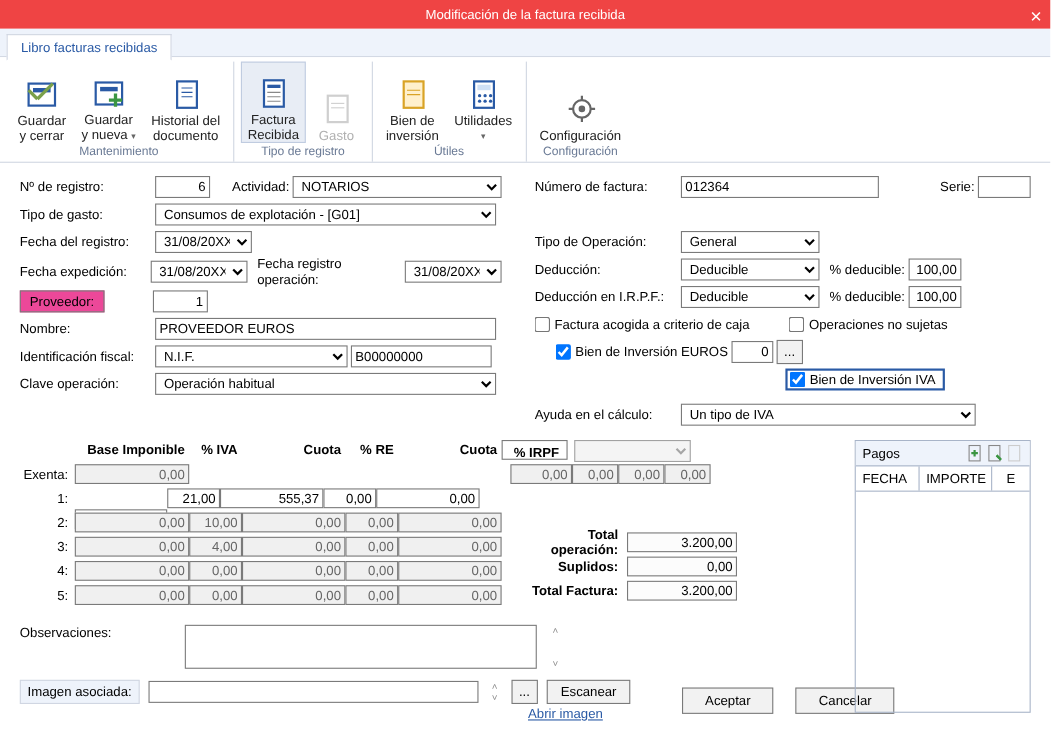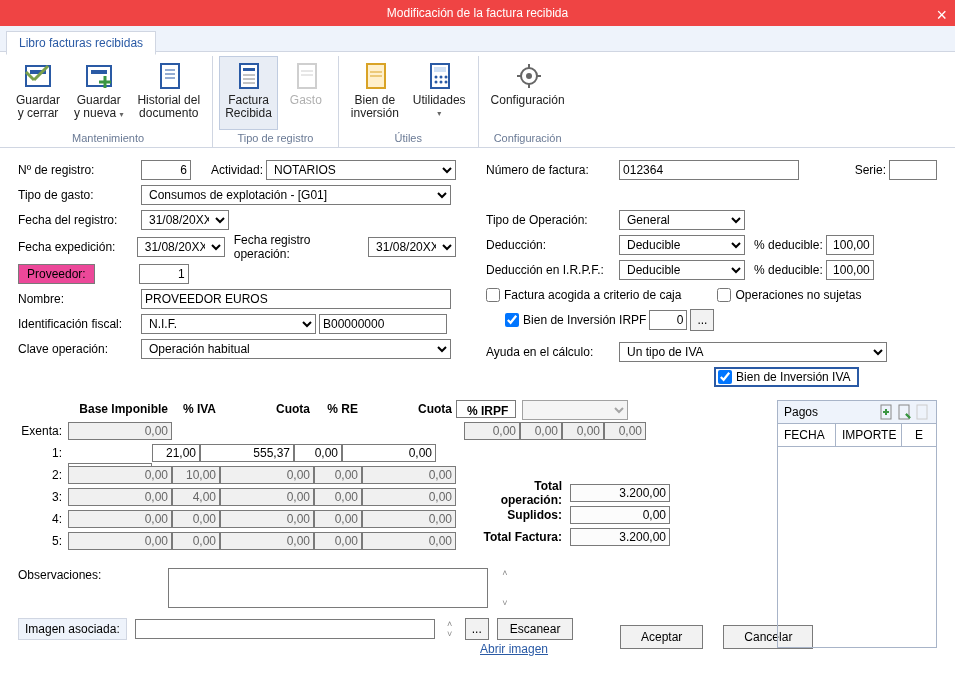--- a/index.html
+++ b/index.html
@@ -8,21 +8,21 @@
 .titlebar { background: #ef4444; color: #fff; height: 26px; line-height: 26px; text-align: center; position: relative; font-size: 13px; }
 .titlebar .close { position: absolute; right: 8px; top: 2px; font-size: 18px; cursor: pointer; }
 
 .tabcontainer { background: #eef3fb; height: 26px; padding-top: 4px; padding-left: 6px; border-bottom: 1px solid #d0d6e2; }
 .tab { display: inline-block; background: #fff; border: 1px solid #d0d6e2; border-bottom: 1px solid #fff; padding: 4px 12px; font-size: 12px; color: #2a5aa5; position: relative; top: 1px;}
 
 .ribbon { background: #fff; display: flex; border-bottom: 1px solid #d0d6e2; padding: 4px 4px 0 4px; min-height: 96px; }
 .ribbon-group { display: flex; flex-direction: column; border-right: 1px solid #d0d6e2; padding: 0 6px; }
 .ribbon-group:last-child { border-right: none; }
 .ribbon-buttons { display: flex; gap: 2px; flex: 1; align-items: stretch; }
-.ribbon-btn { display: flex; flex-direction: column; align-items: center; justify-content: flex-start; padding: 4px 6px 0 6px; min-width: 52px; text-align: center; line-height: 13px; cursor: pointer; font-size: 11px; color: #222;}
+.ribbon-btn { display: flex; flex-direction: column; align-items: center; justify-content: flex-end; padding: 4px 6px 0 6px; min-width: 52px; text-align: center; line-height: 13px; cursor: pointer; font-size: 11px; color: #222;}
 .ribbon-btn.selected { background: #e8edf5; border: 1px solid #c0cce0; padding: 3px 5px 0 5px;}
 .ribbon-btn.disabled { color: #b0b0b0; }
 .ribbon-btn .ricon { width: 32px; height: 32px; margin-bottom: 2px; display:flex; align-items:center; justify-content:center; }
 .ribbon-group-label { text-align: center; color: #6a7a95; font-size: 11px; padding: 2px 0 3px 0; }
 .dd-arrow { font-size: 8px; color: #666; }
 
 .form { padding: 10px 18px 8px 18px; display: flex; gap: 30px; }
 .col { flex: 1; }
 .col-right { flex: 1.05; }
 .row { display: flex; align-items: center; min-height: 24px; margin-bottom: 1px; gap: 3px;}
@@ -292,37 +292,37 @@
       <span style="width:30px"></span>
       <label class="check">
           <input type="checkbox" style="">
           <span>Operaciones no sujetas</span>
         </label>
     </div>
     <div class="row">
       <span style="width:16px"></span>
       <label class="check">
           <input type="checkbox" checked="" style="">
-          <span>Bien de Inversión IRPF</span>
+          <span>Bien de Inversión EUROS</span>
         </label>
       <input class="tf ra" style="width: 38px;" value="0">
       <button class="btn btn-dots">...</button>
-    </div>
-    <div class="row" style="margin-top:8px">
-      <span class="label" style="width:130px">Ayuda en el cálculo:</span>
-      <select class="sel" style="width:268px"><option>Un tipo de IVA</option></select>
     </div>
     <div class="row">
       <span style="width:225px"></span>
       <div class="highlight-box">
         <label class="check">
             <input type="checkbox" checked="" style="">
             <span>Bien de Inversión IVA</span>
           </label>
       </div>
+    </div>
+    <div class="row" style="margin-top:8px">
+      <span class="label" style="width:130px">Ayuda en el cálculo:</span>
+      <select class="sel" style="width:268px"><option>Un tipo de IVA</option></select>
     </div>
   </div>
 </div>
 
 <div class="grid-area">
   <div class="grid-left">
     <div class="gridhead">
       <span style="width:50px"></span>
       <span class="gh" style="width:104px">Base Imponible</span>
       <span class="gh" style="width:48px">% IVA</span>

